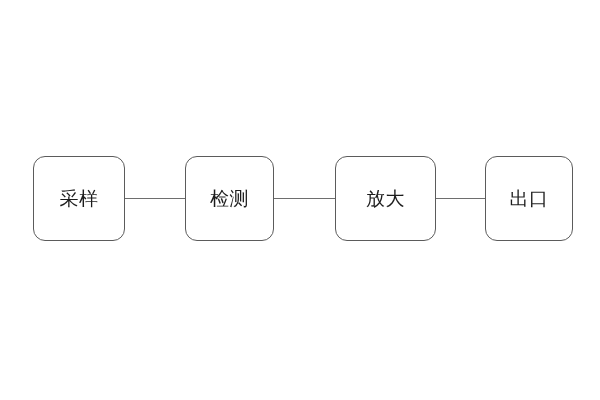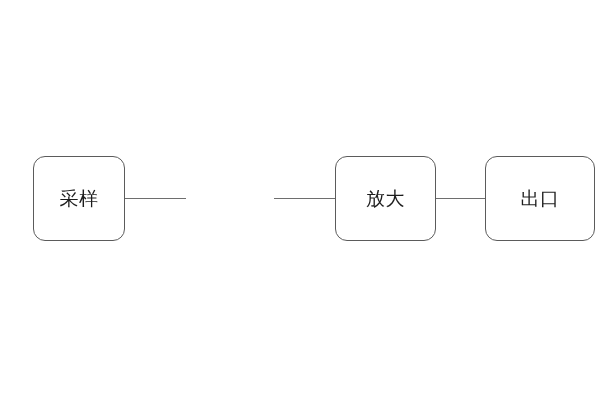--- a/index.html
+++ b/index.html
@@ -44,21 +44,21 @@
     font-size: 19px;
     line-height: 1;
     color: #1c1c1c;
     letter-spacing: 0.5px;
     white-space: nowrap;
     user-select: none;
   }
   .node-1 { left: 33px; }
   .node-2 { left: 185px; width: 89px; }
   .node-3 { left: 335px; width: 101px; }
-  .node-4 { left: 485px; width: 110px; }
+  .node-4 { left: 485px; width: 88px; }
 
   .connector {
     position: absolute;
     height: 0;
     top: 198px;
     border-top: 1.1px solid #6e6e6e;
   }
   .conn-1 { left: 125px; width: 61px; }
   .conn-2 { left: 274px; width: 62px; }
   .conn-3 { left: 424px; width: 62px; }
@@ -70,20 +70,23 @@
   <div class="flow-row">
 
     <div class="connector conn-1"></div>
     <div class="connector conn-2"></div>
     <div class="connector conn-3"></div>
 
     <div class="node node-1">
       <span class="node-label">采样</span>
     </div>
 
+    <div class="node node-2">
+      <span class="node-label">检测</span>
+    </div>
 
     <div class="node node-3">
       <span class="node-label">放大</span>
     </div>
 
     <div class="node node-4">
       <span class="node-label">出口</span>
     </div>
 
   </div>

